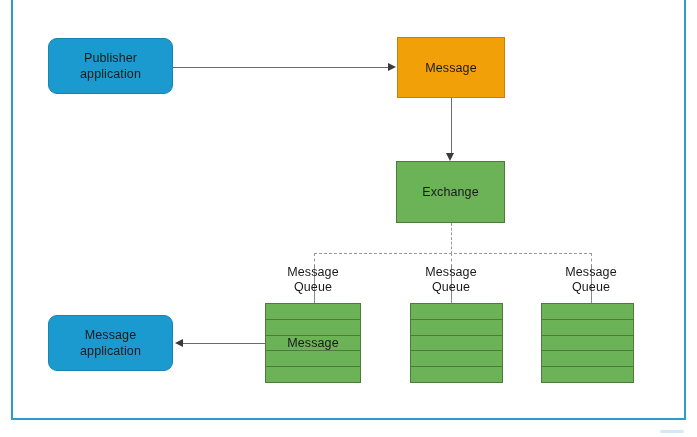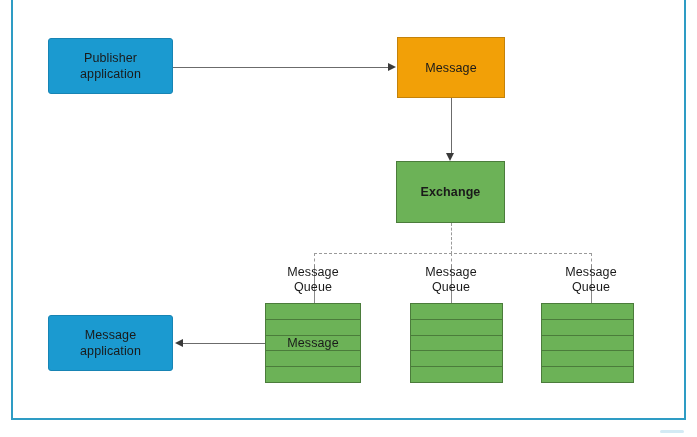--- a/index.html
+++ b/index.html
@@ -34,21 +34,21 @@
     justify-content: center;
     text-align: center;
     color: #1a1a1a;
     font-size: 12.5px;
     line-height: 1.28;
     letter-spacing: .1px;
   }
   .rounded-blue {
     background: #1b9ad0;
     border: 1px solid #1784b4;
-    border-radius: 3px;
+    border-radius: 9px;
   }
   .rect-orange {
     background: #f2a007;
     border: 1px solid #c4820a;
   }
   .rect-green {
     background: #6cb257;
     border: 1px solid #4b7c3b;
   }
   
@@ -154,21 +154,21 @@
   <div class="hline" style="left:173px; top:67px; width:215px;"></div>
   <div class="arrow-right" style="left:388px; top:62.5px;"></div>
 
   <div class="node rect-orange" style="left:397px; top:37px; width:108px; height:61px;">
     <span>Message</span>
   </div>
 
   <div class="vline" style="left:450.5px; top:98px; height:55px;"></div>
   <div class="arrow-down" style="left:446px; top:153px;"></div>
 
-  <div class="node rect-green" style="left:396px; top:161px; width:109px; height:62px;font-weight:bold;">
+  <div class="node rect-green" style="left:396px; top:161px; width:109px; height:62px;">
     <span>Exchange</span>
   </div>
 
   <div class="dash-v" style="left:450.5px; top:223px; height:31px;"></div>
   <div class="dash-h" style="left:314px; top:253px; width:278px;"></div>
   <div class="dash-v" style="left:314px; top:253px; height:14px;"></div>
   <div class="dash-v" style="left:450.5px; top:253px; height:14px;"></div>
   <div class="dash-v" style="left:591px; top:253px; height:14px;"></div>
 
   <div class="vline-thin" style="left:314px; top:265px; height:40px;"></div>

